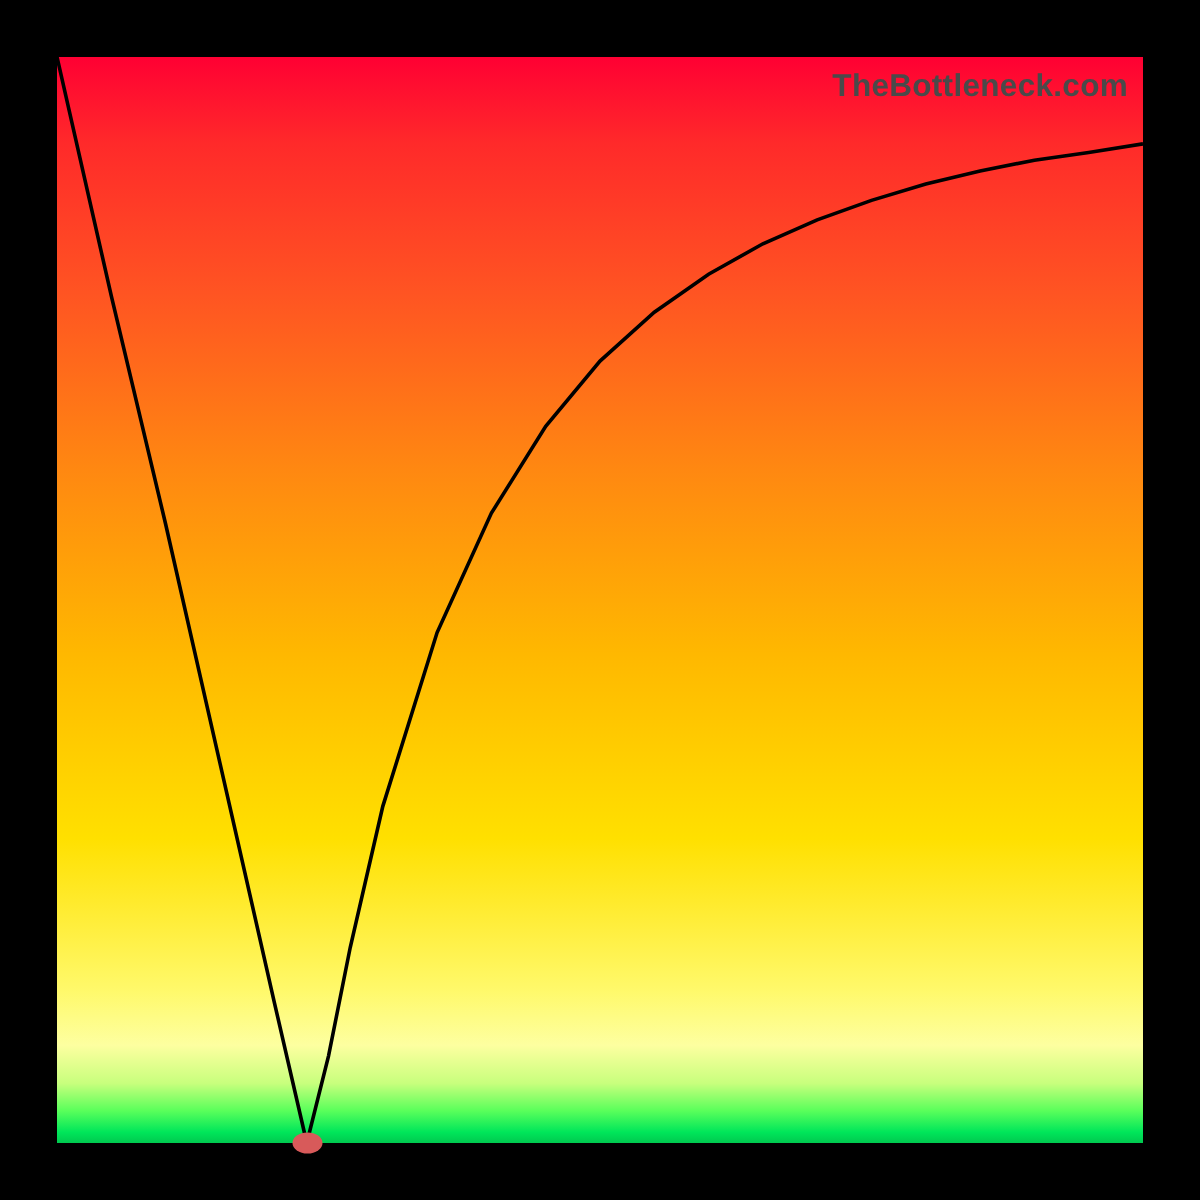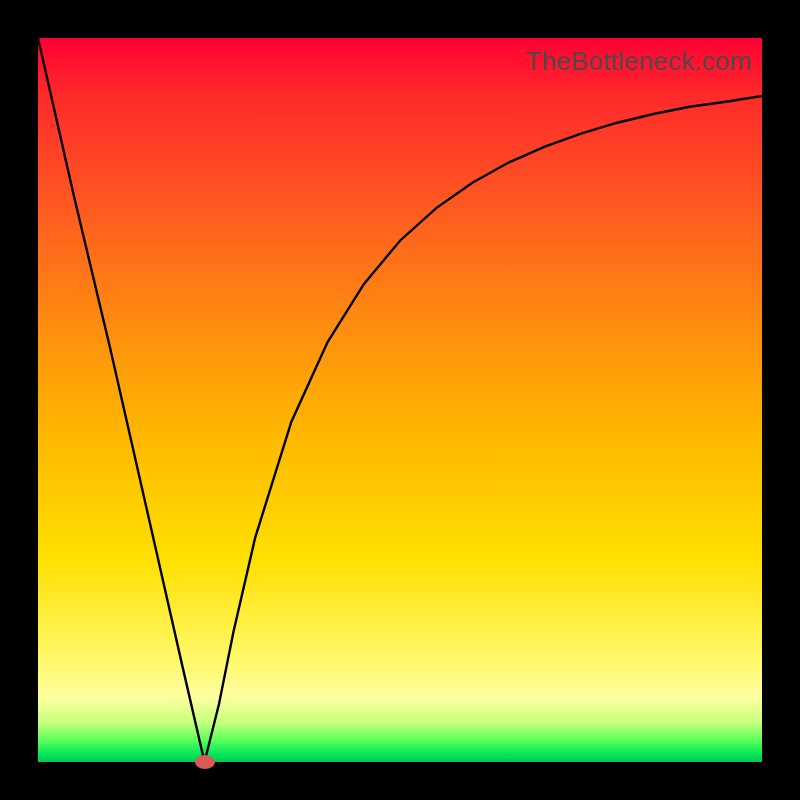--- a/index.html
+++ b/index.html
@@ -36,22 +36,22 @@
       #5bff5b 97%,
       #00e65a 99%,
       #00c94f 100%
     );
   }
   .watermark {
     position: absolute;
     top: 8px;
     right: 10px;
     color: #4a4a4a;
-    font-size: 26px;
-    font-weight: 400;
+    font-size: 21px;
+    font-weight: 700;
     letter-spacing: 0.2px;
   }
   .marker {
     position: absolute;
     width: 20px;
     height: 14px;
     background: #d85a5a;
     border-radius: 50%;
     transform: translate(-50%, -50%);
   }

